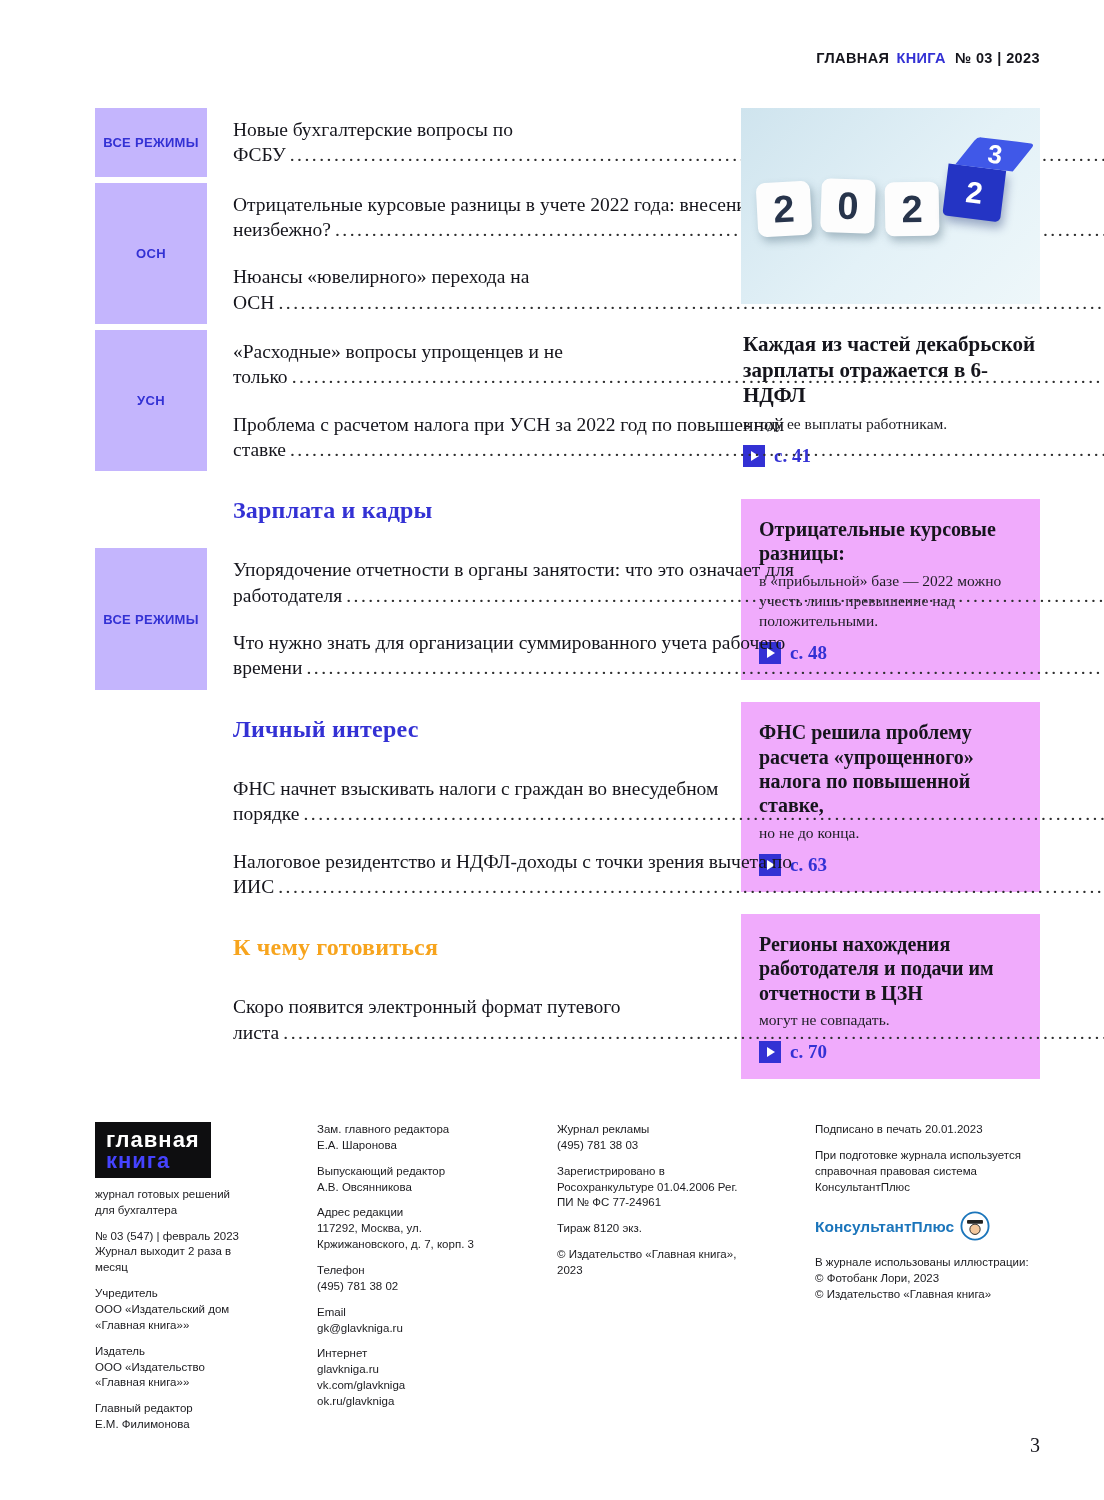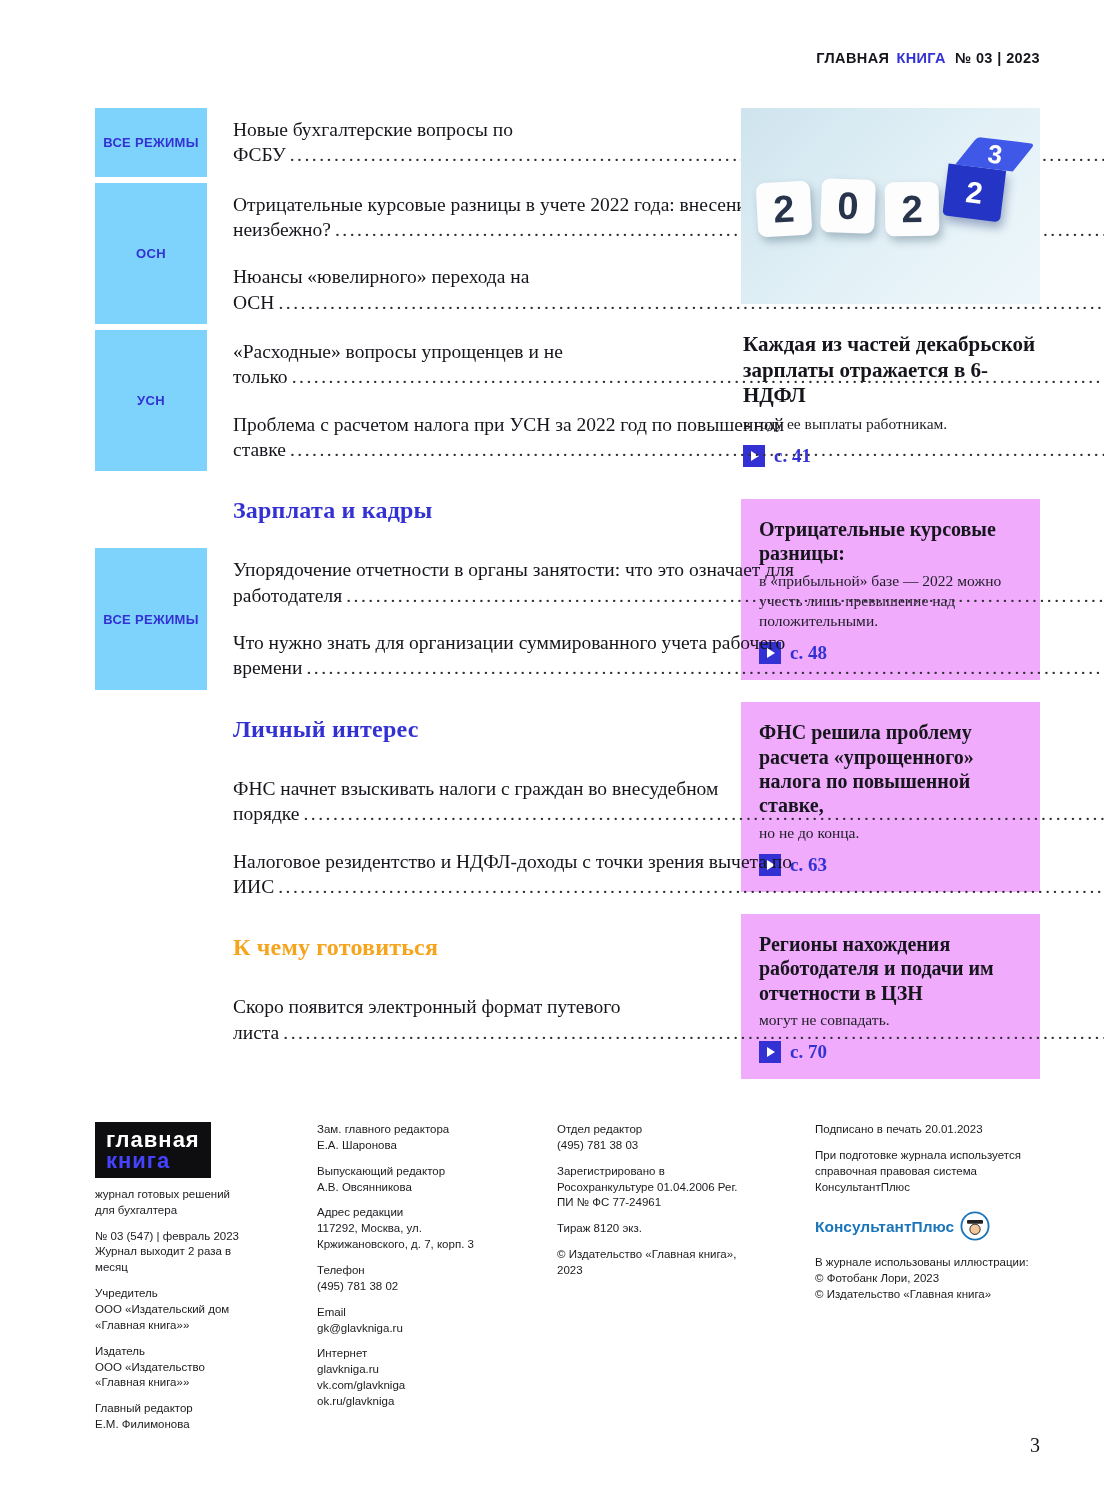--- a/index.html
+++ b/index.html
@@ -27,21 +27,21 @@
   .main { display: flex; gap: 46px; margin-top: 42px; }
   .toc-col { flex: 0 0 600px; width: 600px; }
   .side-col { flex: 1 1 auto; }
 
   
   .toc-group {
     display: grid; grid-template-columns: 112px 1fr; column-gap: 26px;
     margin-bottom: 6px;
   }
   .group-label {
-    background: #7dd3fc; color: #3331d4;
+    background: #c4b5fd; color: #3331d4;
     font-weight: bold; font-size: 13px; letter-spacing: .3px;
     display: flex; align-items: center; justify-content: center; text-align: center;
     padding: 10px 6px;
   }
   .group-label.empty { background: transparent; }
   .entries { display: flex; flex-direction: column; gap: 22px; padding: 9px 0; }
 
   .entry {
     position: relative; padding-right: 52px;
     font-family: "Liberation Serif", serif; font-size: 19.5px; line-height: 1.3;
@@ -333,21 +333,21 @@
       <div class="f-bold">(495) 781 38 02</div>
       <div class="f-label">Email</div>
       <div class="f-bold">gk@glavkniga.ru</div>
       <div class="f-label">Интернет</div>
       <div class="f-bold">glavkniga.ru</div>
       <div class="f-bold">vk.com/glavkniga</div>
       <div class="f-bold">ok.ru/glavkniga</div>
     </div>
 
     <div class="fcol">
-      <div>Отдел редактор</div>
+      <div>Журнал рекламы</div>
       <div class="f-bold">(495) 781 38 03</div>
       <div class="f-block">Зарегистрировано в Росохранкультуре 01.04.2006 Рег. ПИ № ФС 77-24961</div>
       <div class="f-block">Тираж 8120 экз.</div>
       <div class="f-block">© Издательство «Главная книга», 2023</div>
     </div>
 
     <div class="fcol">
       <div>Подписано в печать 20.01.2023</div>
       <div class="f-block">При подготовке журнала используется справочная правовая система КонсультантПлюс</div>
       <div class="cplus">

